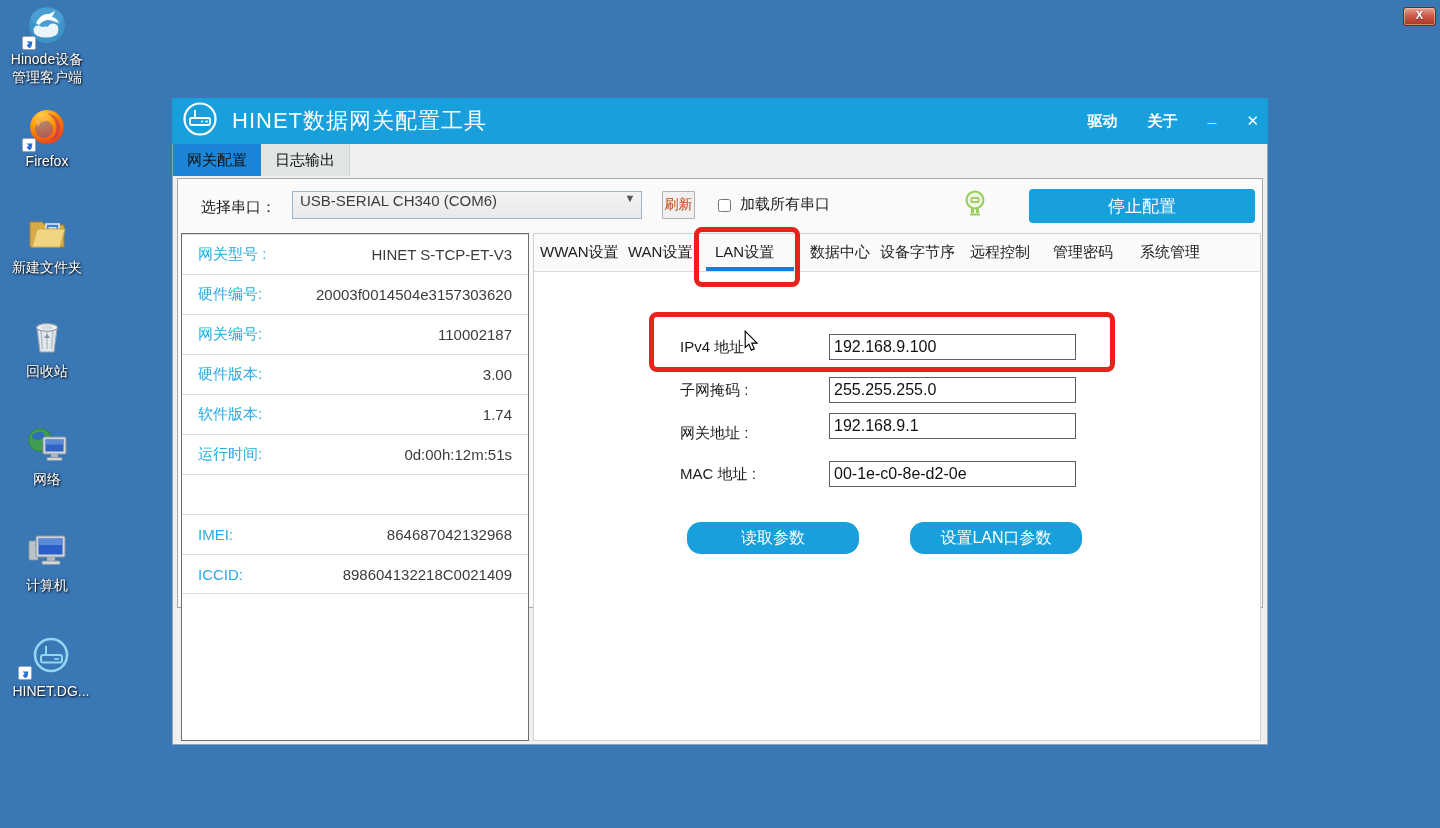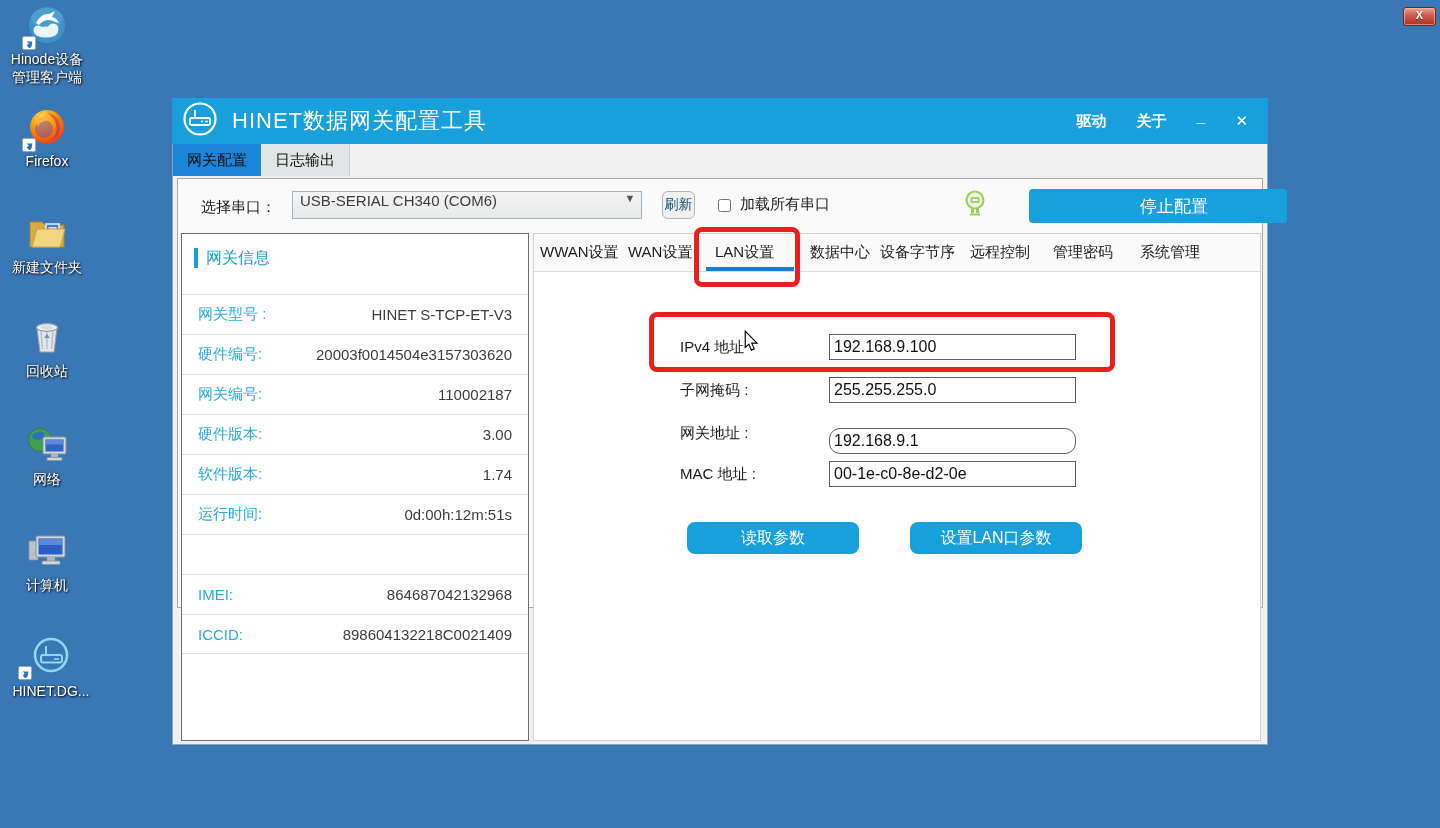--- a/index.html
+++ b/index.html
@@ -25,48 +25,48 @@
     border:1px solid #7c241a;border-radius:3px;box-shadow:0 0 0 1px rgba(255,200,190,.55) inset;
     color:#fff;font-weight:bold;font-size:11px;line-height:15px;text-align:center;
     text-shadow:0 1px 1px rgba(0,0,0,.5);
   }
   
   .win{position:absolute;left:172px;top:98px;width:1096px;height:647px;background:#f0f0f0;
     border:1px solid #8ea4b8;border-top:none;box-sizing:border-box;}
   .titlebar{position:absolute;left:-1px;top:0;width:1096px;height:46px;background:#18a0dc;display:flex;align-items:center;}
   .titlebar .app-icon{margin-left:10px;}
   .titlebar .title{color:#fff;font-size:22px;margin-left:14px;letter-spacing:1px;}
-  .titlebar .tb-right{margin-left:auto;display:flex;align-items:center;gap:30px;padding-right:20px;}
+  .titlebar .tb-right{margin-left:auto;display:flex;align-items:center;gap:30px;padding-right:9px;}
   .tb-btn{color:#fff;font-size:15px;font-weight:bold;cursor:default;}
   .tb-min{font-size:16px;position:relative;top:-4px;}
   .tb-close{font-size:15px;}
   
   .main-tabs{position:absolute;left:0;top:46px;height:32px;display:flex;}
   .mtab{height:32px;display:flex;align-items:center;padding:0 14px;font-size:15px;color:#111;}
   .mtab.active{background:#1b86d8;}
   .mtab.inactive{background:#e2e5e6;border-right:1px solid #cfd3d5;}
   
   .content{position:absolute;left:4px;top:80px;width:1086px;height:430px;
     background:#fafafa;border:1px solid #a8a8a8;box-sizing:border-box;}
   
   .s-label{position:absolute;left:23px;top:19px;font-size:15px;color:#1a1a1a;}
   .combo{position:absolute;left:114px;top:12px;width:350px;height:28px;box-sizing:border-box;
     background:linear-gradient(#f4f4f4,#e9e9e9);border:1px solid #9db6cc;
     display:flex;align-items:flex-start;}
   .combo .ctext{font-size:15px;color:#3c3c3c;padding-left:7px;flex:1;}
   .combo .arrow{width:22px;text-align:center;color:#555;font-size:11px;}
   .btn-refresh{position:absolute;left:484px;top:12px;width:33px;height:28px;box-sizing:border-box;
-    background:#f1f1f1;border:1px solid #b3b3b3;border-radius:6px;color:#0c4a6e;
+    background:#f1f1f1;border:1px solid #b3b3b3;border-radius:1px;color:#c2410c;
     font-size:14px;display:flex;align-items:center;justify-content:center;}
   .chk{position:absolute;left:540px;top:20px;width:13px;height:13px;margin:0;}
   .chk-label{position:absolute;left:562px;top:16px;font-size:15px;color:#1a1a1a;}
   .status-ic{position:absolute;left:786px;top:10px;}
   .btn-stop{position:absolute;left:851px;top:10px;width:226px;height:34px;
     background:#18a0dc;border-radius:4px;color:#fff;font-size:17px;
-    display:flex;align-items:center;justify-content:center;padding-left:32px;}
+    display:flex;align-items:center;justify-content:center;}
   
   .info{position:absolute;left:3px;top:54px;width:348px;height:508px;box-sizing:border-box;
     background:#fff;border:1px solid #6e6e6e;}
   .info-head{height:60px;box-sizing:border-box;padding:14px 0 0 12px;}
   .info-title{color:#18a0dc;font-size:16px;border-left:4px solid #18a0dc;padding-left:8px;line-height:20px;display:inline-block;}
   .irow{height:40px;box-sizing:border-box;border-top:1px solid #dcdcdc;
     display:flex;align-items:center;padding:0 16px;}
   .irow:last-of-type{border-bottom:1px solid #dcdcdc;}
   .ilabel{color:#29abe2;font-size:15px;white-space:nowrap;}
   .ivalue{margin-left:auto;color:#3c3c3c;font-size:15px;white-space:nowrap;}
@@ -74,21 +74,21 @@
   .group{position:absolute;left:355px;top:54px;width:728px;height:508px;box-sizing:border-box;
     background:#fff;border:1px solid #cfcfcf;}
   .cfg-strip{position:absolute;left:0;top:0;width:100%;height:38px;background:#fafafa;
     border-bottom:1px solid #dcdcdc;box-sizing:border-box;}
   .ctab{position:absolute;top:9px;font-size:15px;color:#1c1c1c;white-space:nowrap;}
   .ctab-underline{position:absolute;left:172px;top:33px;width:88px;height:4px;background:#1a7fd4;}
   .f-label{position:absolute;font-size:15px;color:#1a1a1a;white-space:nowrap;}
   .f-input{position:absolute;left:295px;width:247px;height:26px;box-sizing:border-box;
     border:1px solid #5f5f5f;background:#fff;font-size:16px;color:#111;
     font-family:"Liberation Sans","DejaVu Sans",sans-serif;padding:8px 4px;}
-  .btn-act{position:absolute;width:172px;height:32px;background:#18a0dc;border-radius:8px;
+  .btn-act{position:absolute;width:172px;height:32px;background:#18a0dc;border-radius:14px;
     color:#fff;font-size:16px;display:flex;align-items:center;justify-content:center;}
   
   .anno{position:absolute;border:5px solid #e8221a;border-radius:8px;z-index:50;pointer-events:none;}
   .anno1{left:694px;top:227px;width:96px;height:50px;}
   .anno2{left:649px;top:312px;width:456px;height:50px;}
   .cursor{position:absolute;left:742px;top:330px;z-index:60;pointer-events:none;}
 </style>
 </head>
 <body>
 
@@ -281,23 +281,20 @@
         <rect x="6.5" y="8" width="9" height="6" rx="1.5" fill="#a5cf6b"></rect>
         <rect x="8.5" y="10" width="5" height="2" fill="#fff"></rect>
         <rect x="7" y="20" width="3" height="4" fill="#97ce5a"></rect>
         <rect x="12" y="20" width="3" height="4" fill="#97ce5a"></rect>
         <rect x="6" y="24.5" width="10" height="2" fill="#97ce5a"></rect>
       </svg>
     </span>
     <div class="btn-stop">停止配置</div>
 
     <div class="info">
-      <div class="info-head">
-        <span class="info-title">网关信息</span>
-      </div>
       <div class="irow">
         <span class="ilabel">网关型号 :</span>
         <span class="ivalue">HINET S-TCP-ET-V3</span>
       </div>
       <div class="irow">
         <span class="ilabel">硬件编号:</span>
         <span class="ivalue">20003f0014504e3157303620</span>
       </div>
       <div class="irow">
         <span class="ilabel">网关编号:</span>
@@ -342,21 +339,21 @@
         <span class="ctab-underline"></span>
       </div>
 
       <span class="f-label" style="left:146px;top:104px">IPv4 地址</span>
       <span class="f-label" style="left:146px;top:147px">子网掩码 :</span>
       <span class="f-label" style="left:146px;top:190px">网关地址 :</span>
       <span class="f-label" style="left:146px;top:231px">MAC 地址 :</span>
 
       <input class="f-input" style="top: 100px;" value="192.168.9.100">
       <input class="f-input" style="top: 143px;" value="255.255.255.0">
-      <input class="f-input" style="top: 194px; border-radius: 11px;" value="192.168.9.1">
+      <input class="f-input" style="top: 179px;" value="192.168.9.1">
       <input class="f-input" style="top: 227px;" value="00-1e-c0-8e-d2-0e">
 
       <div class="btn-act" style="left:153px;top:288px">读取参数</div>
       <div class="btn-act" style="left:376px;top:288px">设置LAN口参数</div>
     </div>
 
   </div>
 </div>
 
 <div class="anno anno1"></div>

